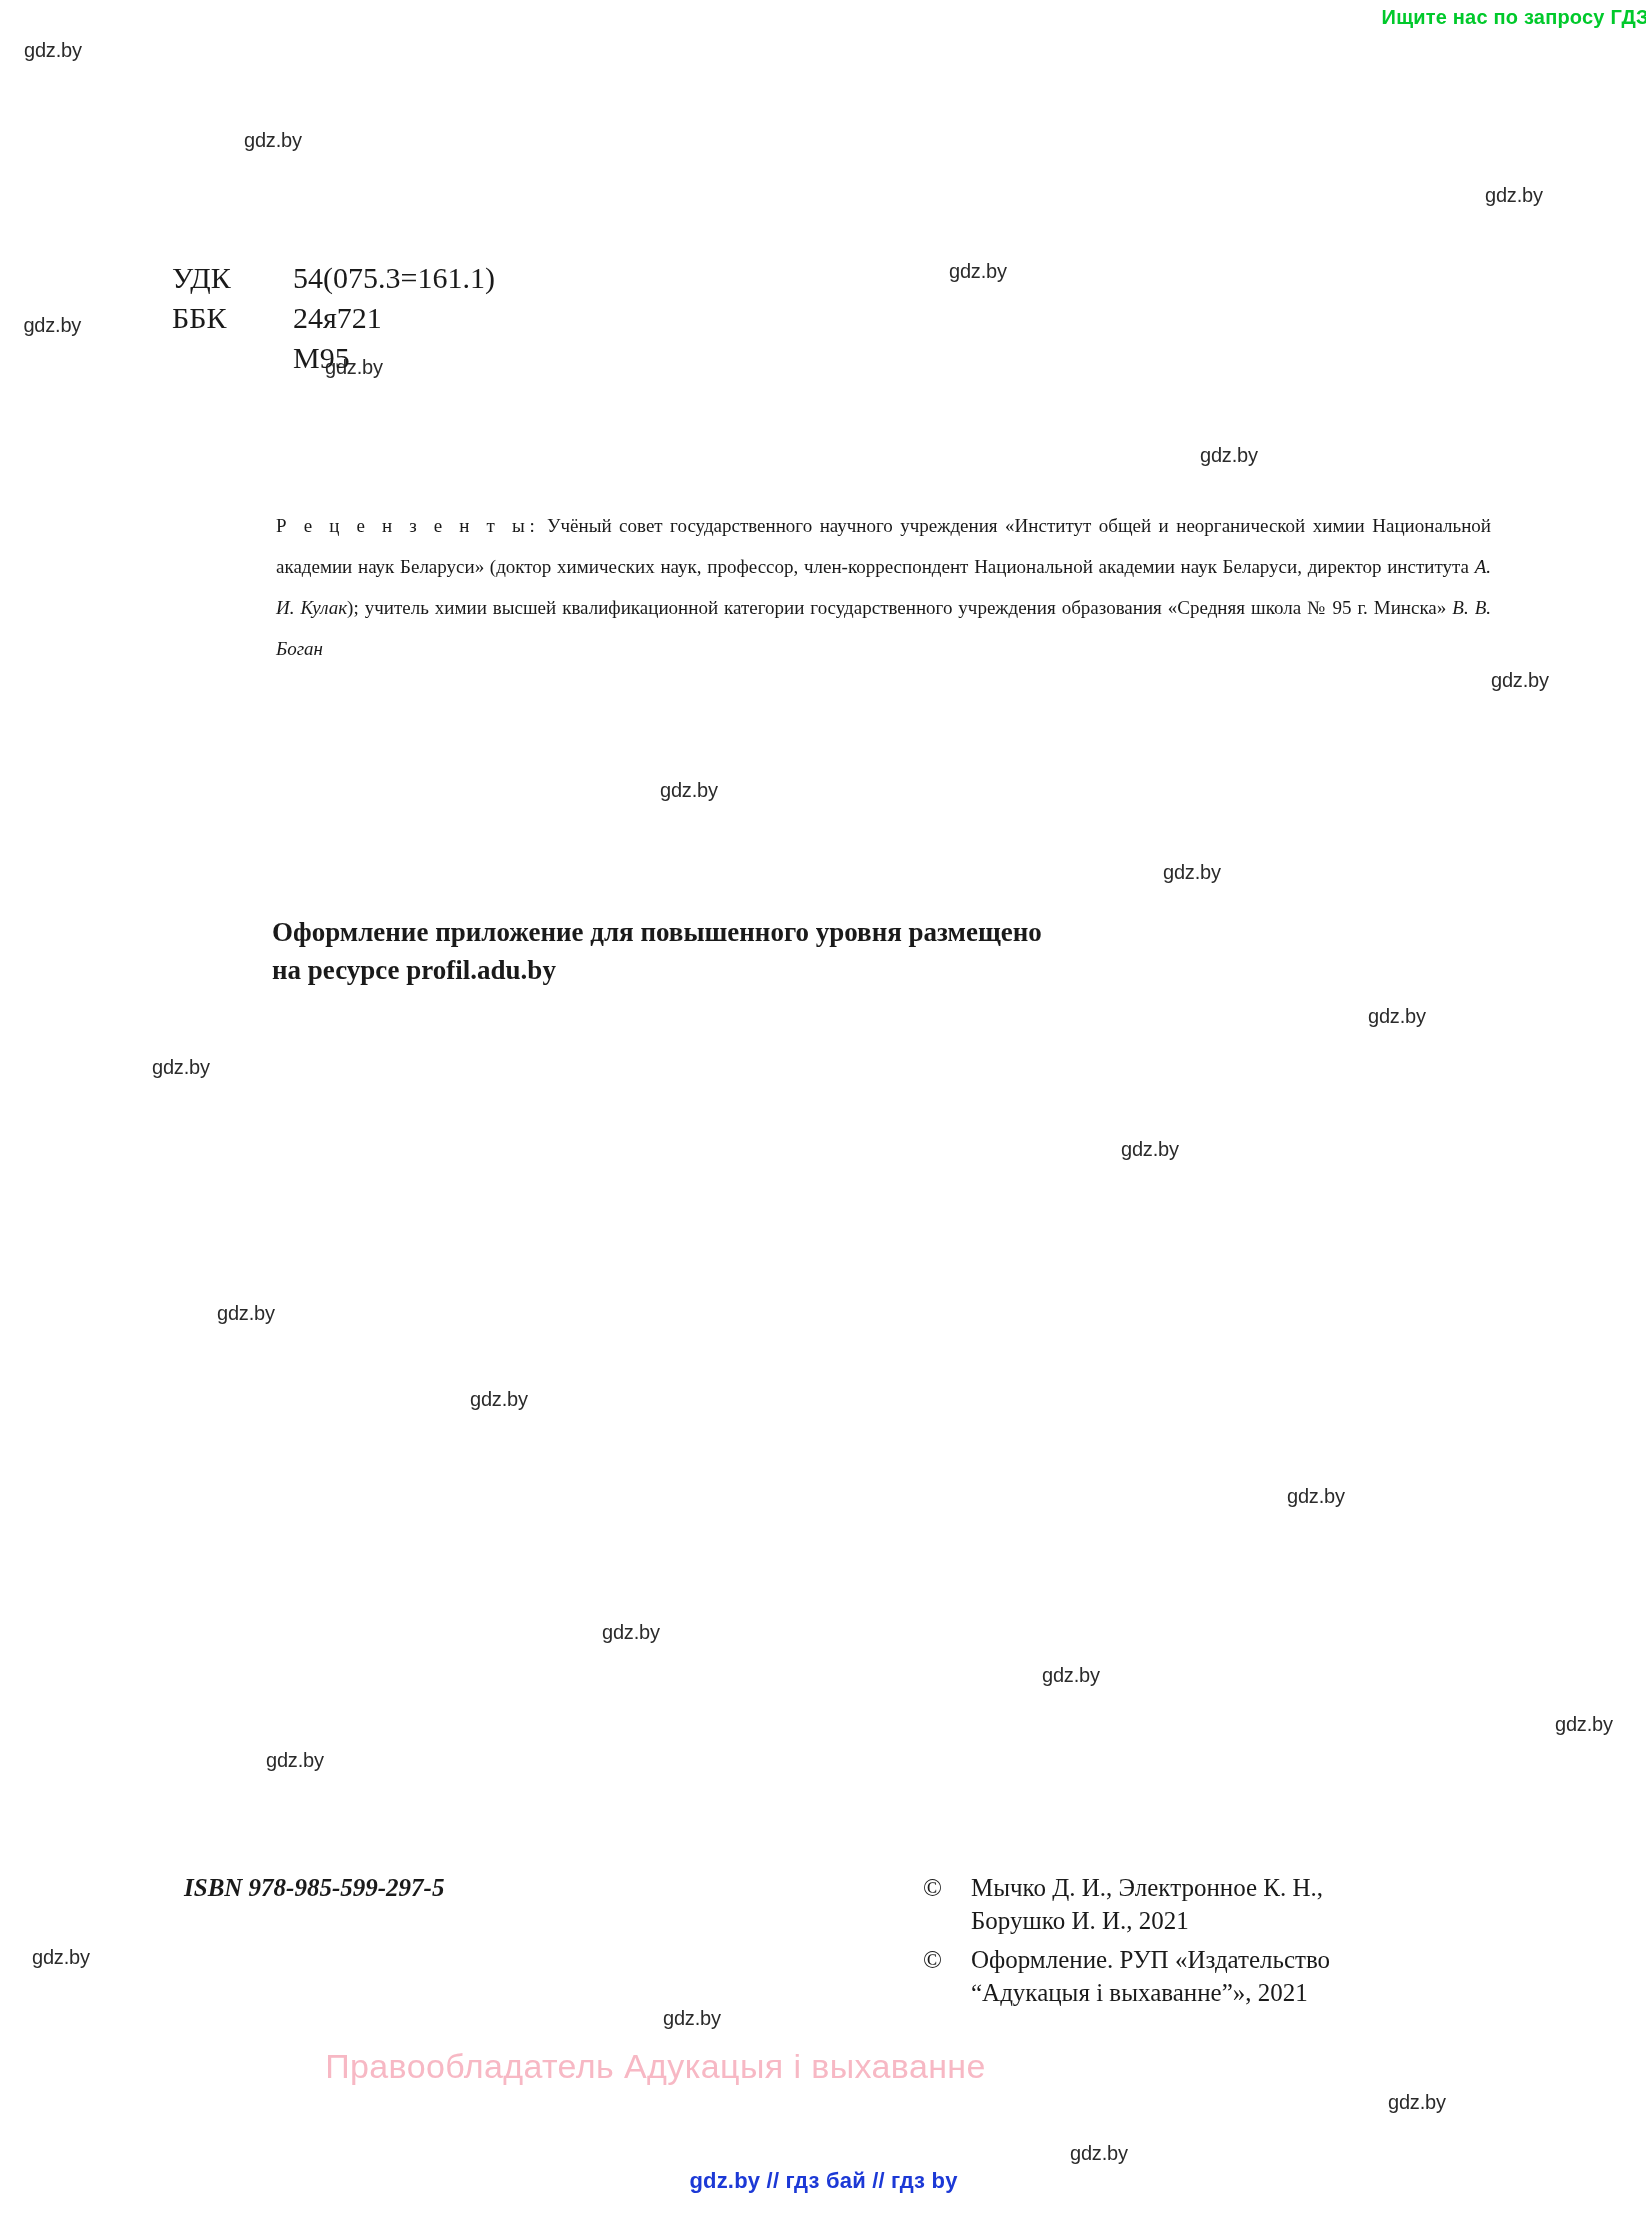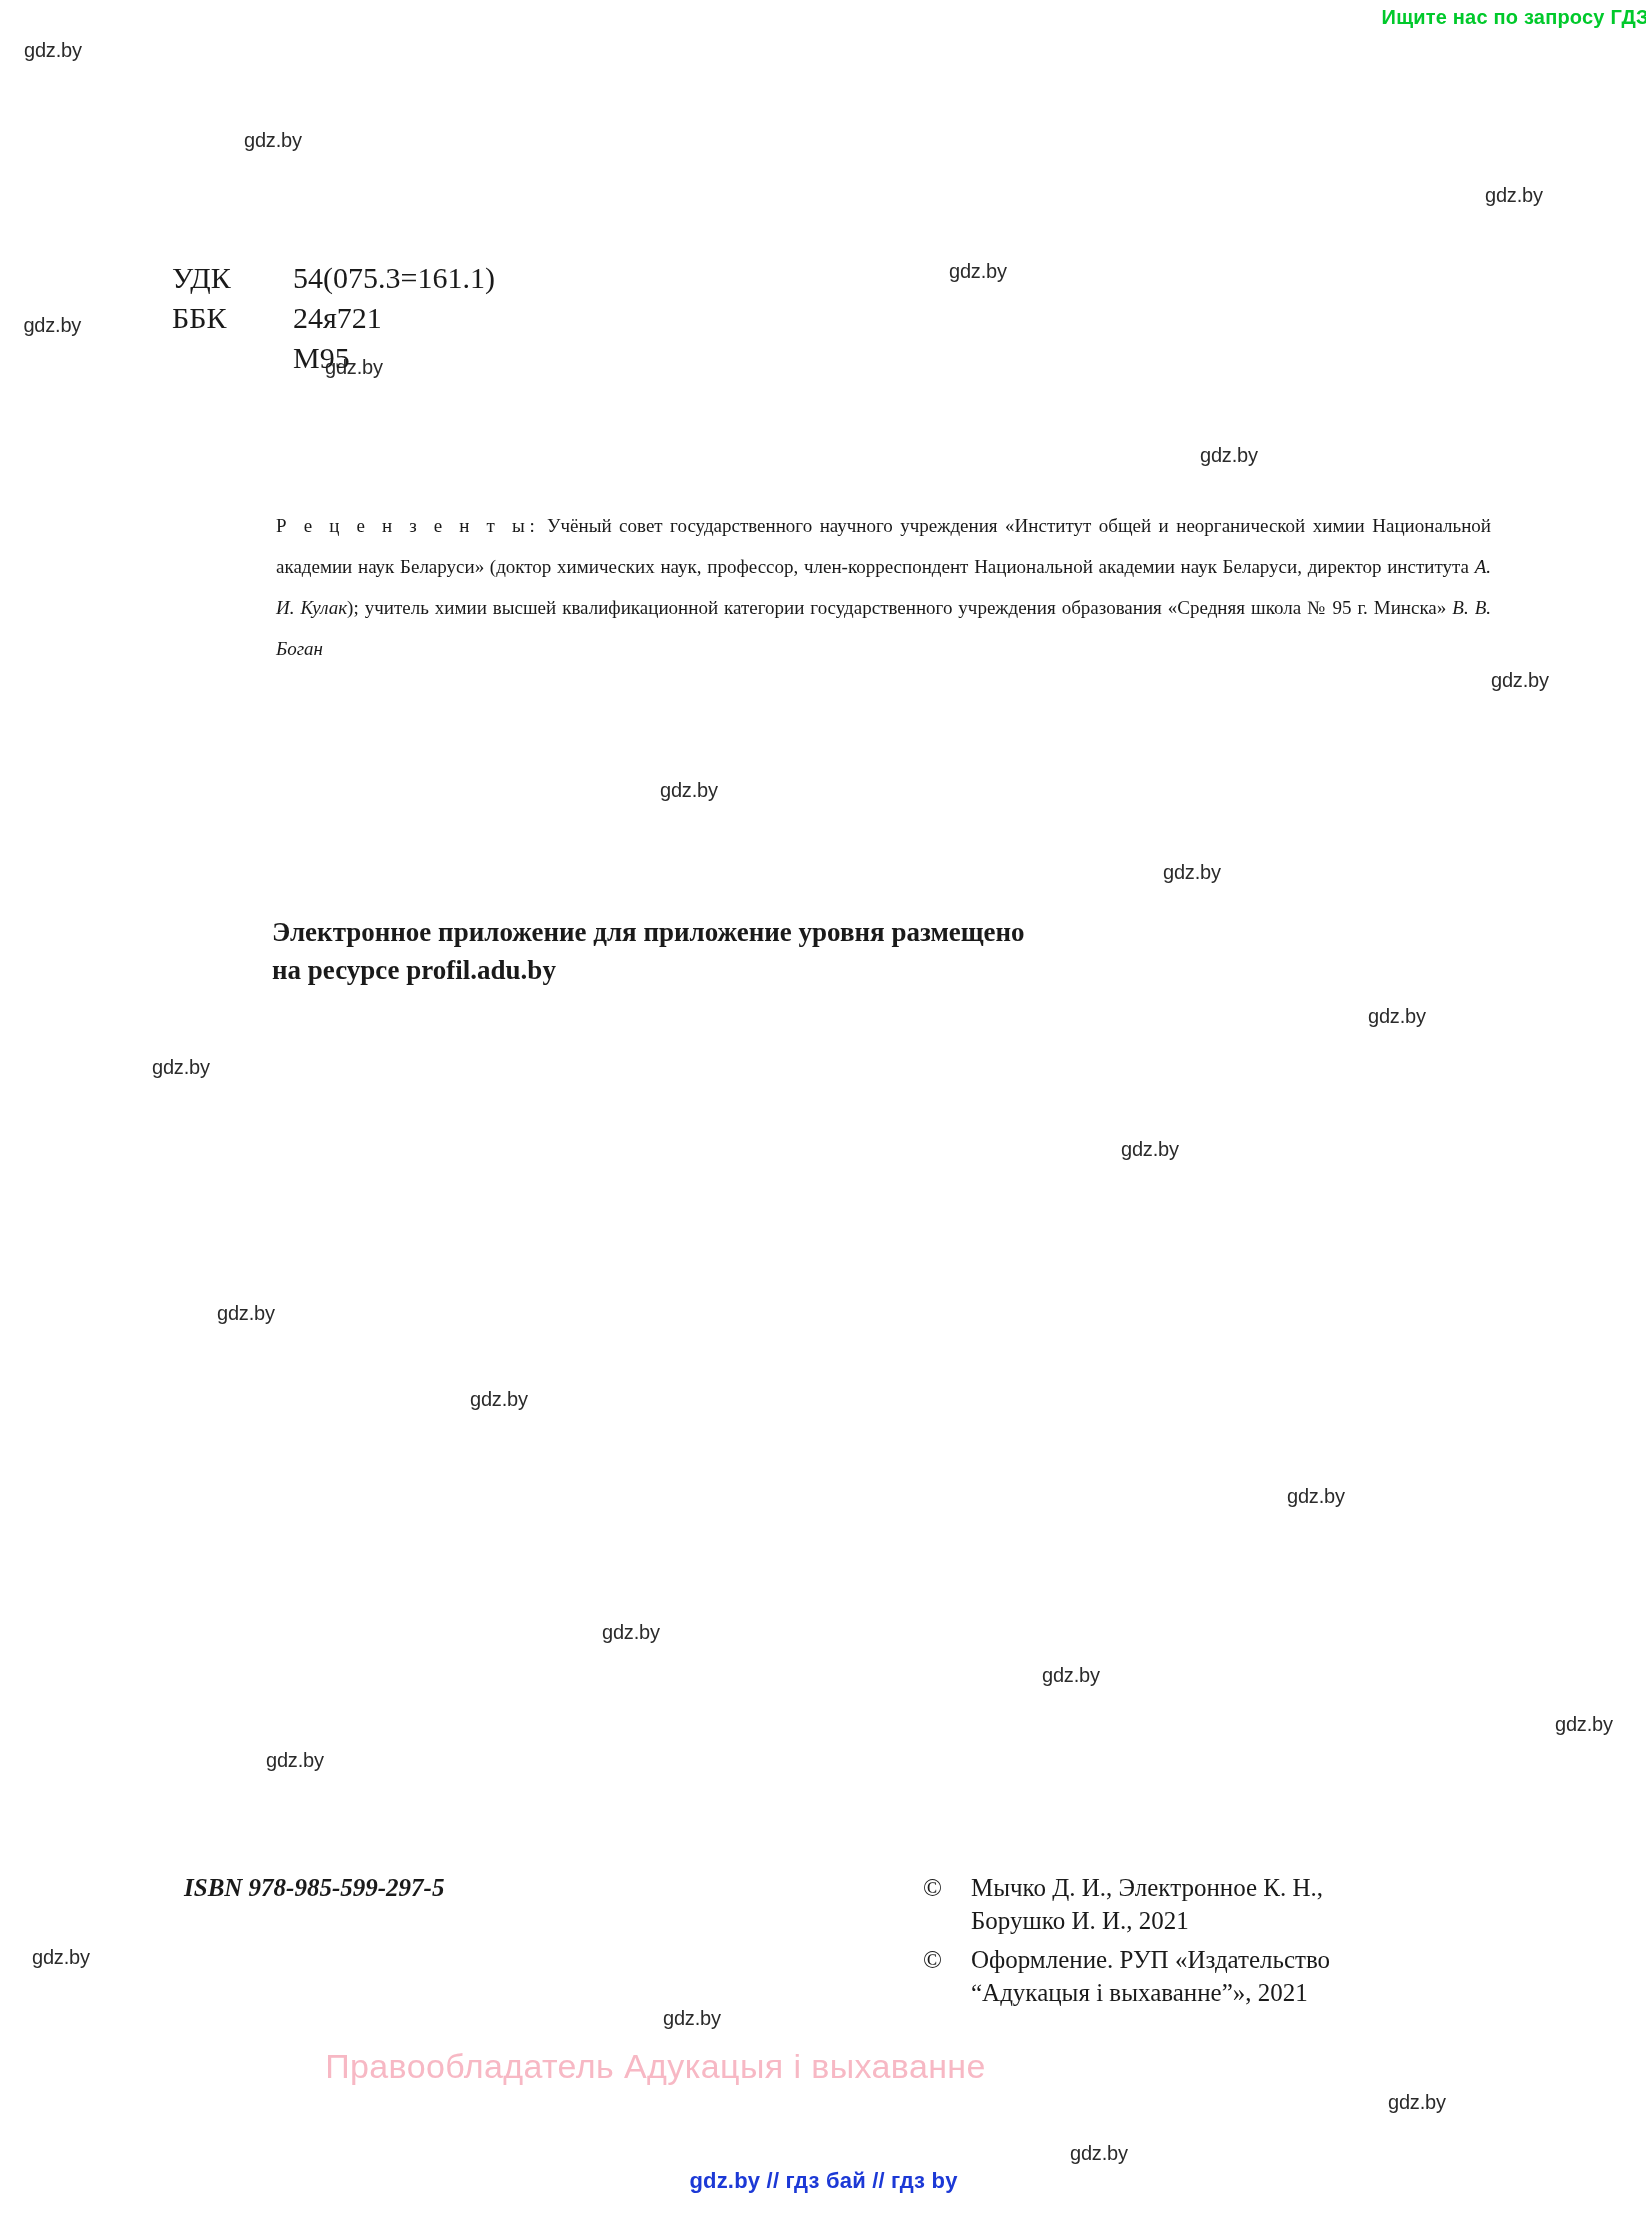--- a/index.html
+++ b/index.html
@@ -223,21 +223,21 @@
     </div>
     <div class="class-row">
       <span class="class-key"></span>
       <span class="class-val">М95</span>
     </div>
   </div>
 
   <p class="reviewers"><span class="spaced-label">Р е ц е н з е н т ы:</span><span> Учёный совет государственного научного учреждения «Институт общей и неорганической химии Национальной академии наук Беларуси» (доктор химических наук, профессор, член-корреспондент Национальной академии наук Беларуси, директор института </span><span class="ital">А. И. Кулак</span><span>); учитель химии высшей квалификационной категории государственного учреждения образования «Средняя школа № 95 г. Минска» </span><span class="ital">В. В. Боган</span></p>
 
   <div class="appendix-note">
-    <div>Электронное приложение для приложение уровня размещено</div>
+    <div>Оформление приложение для повышенного уровня размещено</div>
     <div class="lastline">на ресурсе profil.adu.by</div>
   </div>
 
 
   <div class="isbn">ISBN 978-985-599-297-5</div>
 
   <div class="copyright">
     <div class="copy-row">
       <span class="copy-mark">©</span>
       <span class="copy-text">

